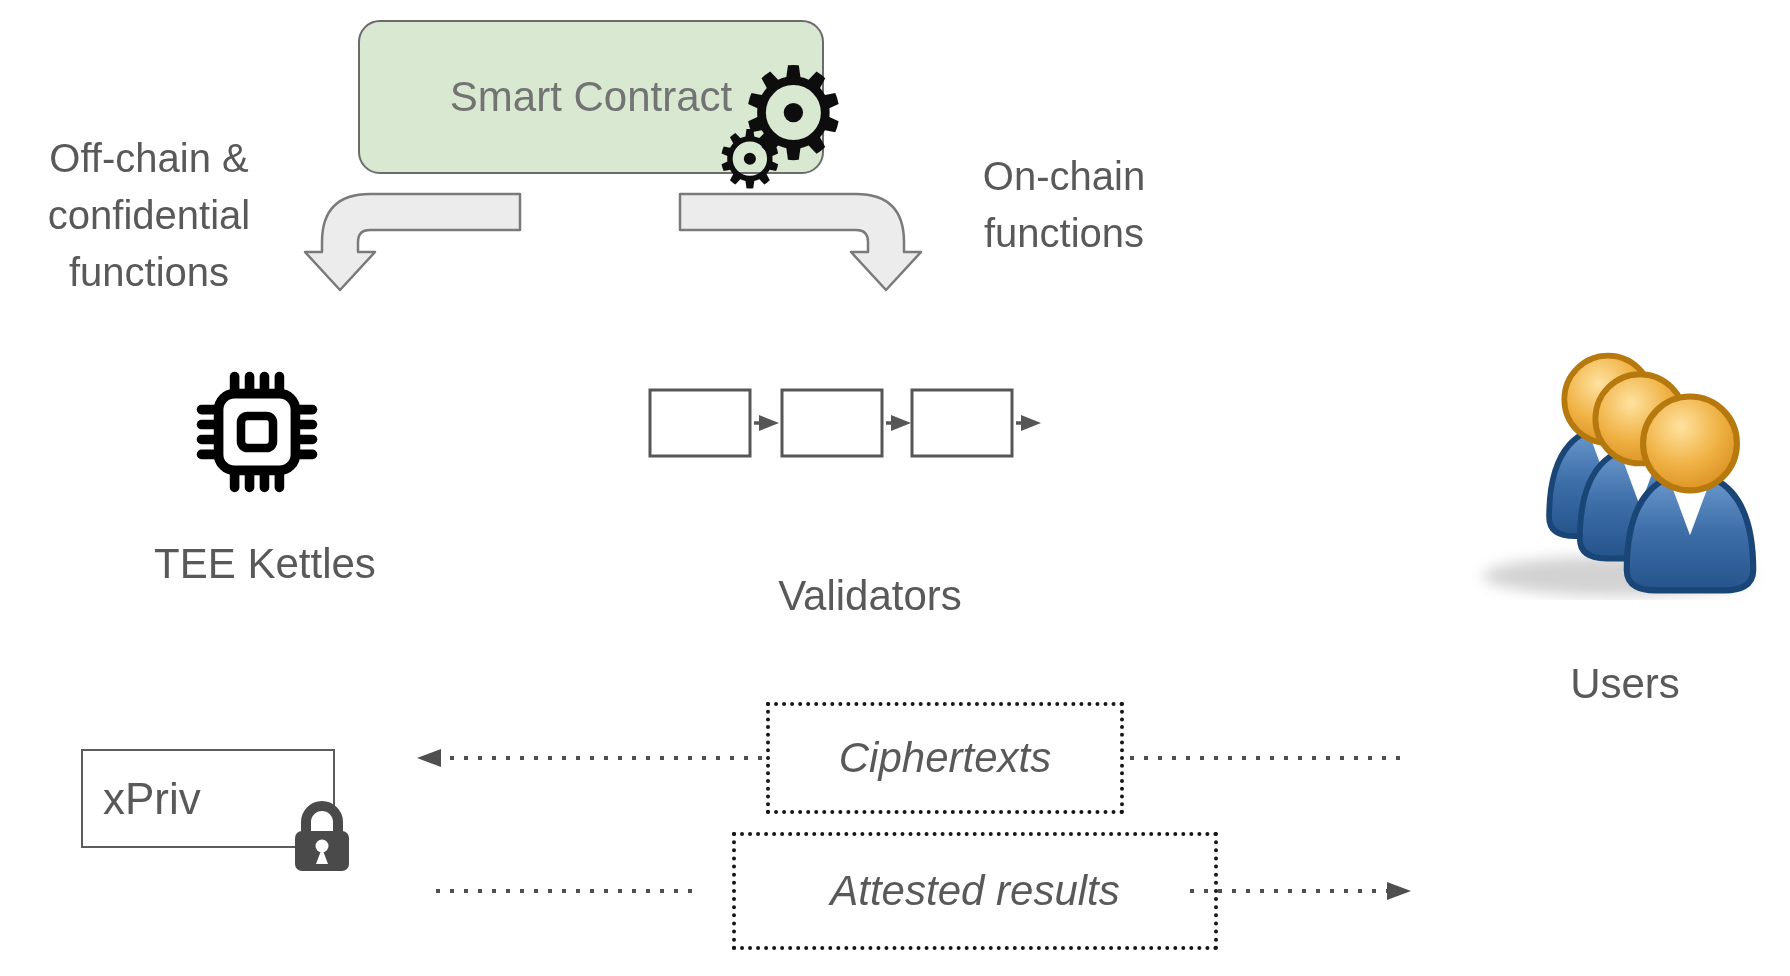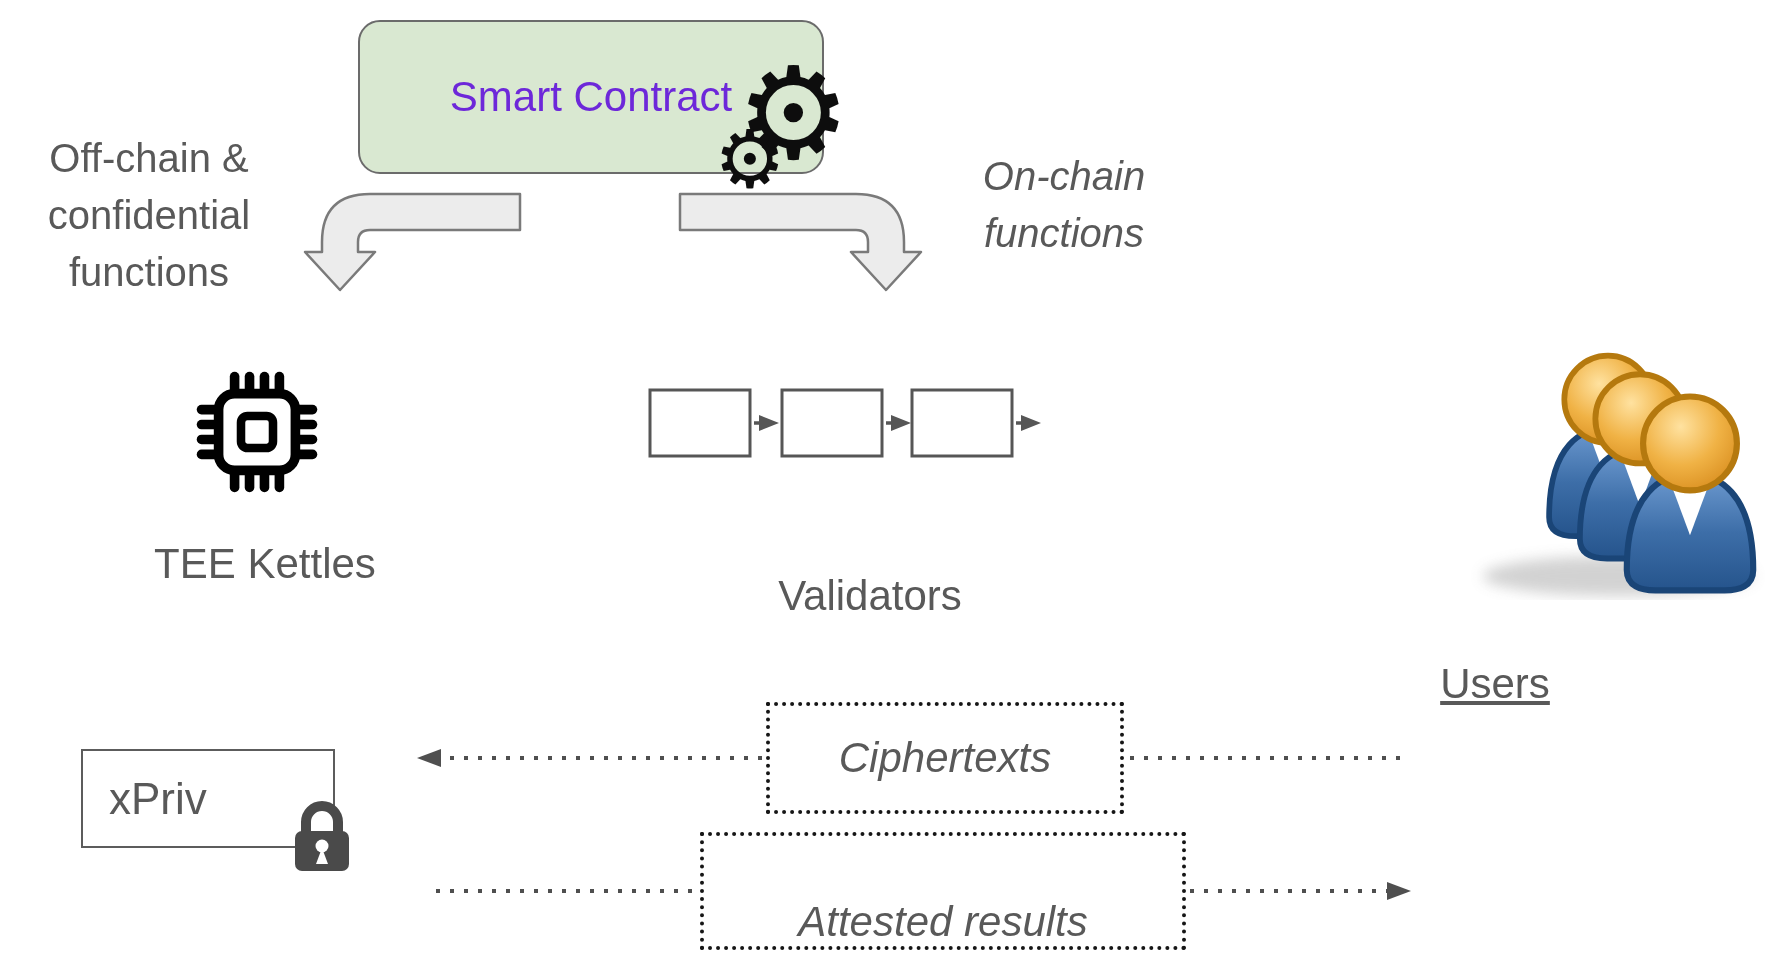--- a/index.html
+++ b/index.html
@@ -6,52 +6,52 @@
   .canvas{
     position:relative;width:1790px;height:976px;overflow:hidden;background:#fff;
     font-family:"Liberation Sans","DejaVu Sans",sans-serif;
   }
   .layer{position:absolute;left:0;top:0;width:1790px;height:976px;z-index:1;}
 
   .contract-box{
     position:absolute;left:358px;top:20px;width:462px;height:150px;z-index:2;
     background:#d9e8d1;border:2px solid #6b6b6b;border-radius:22px;
     display:flex;align-items:center;justify-content:center;
-    font-size:42px;color:#6d28d9;
+    font-size:42px;color:#737373;
   }
   .gear{position:absolute;z-index:3;color:#0d0d0d;line-height:1;user-select:none;}
   .gear-big{left:736px;top:50px;font-size:128px;}
   .gear-small{left:714px;top:120px;font-size:80px;}
   .side-label{position:absolute;z-index:2;font-size:40px;line-height:1.42;color:#595959;text-align:center;}
   .off-chain{left:18px;top:130px;width:262px;}
-  .on-chain{left:944px;top:148px;width:240px;font-style:italic;}
+  .on-chain{left:944px;top:148px;width:240px;}
 
   .node-label{position:absolute;z-index:2;font-size:42px;color:#595959;text-align:center;}
   .tee-label{left:80px;top:540px;width:370px;}
   .validators-label{left:690px;top:572px;width:360px;}
-  .users-label{left:1390px;top:660px;width:210px;text-decoration:underline;}
+  .users-label{left:1520px;top:660px;width:210px;}
 
   .icon-abs{position:absolute;z-index:2;}
   .chip-icon{left:193px;top:368px;}
   .lock-icon{left:292px;top:798px;z-index:4;}
   .users-icon{left:1458px;top:300px;}
 
   .xpriv-box{
     position:absolute;left:81px;top:749px;width:254px;height:99px;z-index:3;
     background:#ffffff;border:2px solid #5c5c5c;box-sizing:border-box;
     display:flex;align-items:center;
-    font-size:44px;color:#595959;padding-left:26px;
+    font-size:44px;color:#595959;padding-left:20px;
   }
   .dotted-box{
     position:absolute;z-index:2;border:4px dotted #161616;box-sizing:border-box;
     display:flex;align-items:center;justify-content:center;
     font-size:42px;color:#595959;background:transparent;font-style:italic;
   }
   .ciphertexts-box{left:766px;top:702px;width:358px;height:112px;}
-  .attested-box{left:700px;top:832px;width:486px;height:118px;align-items:flex-end;}
+  .attested-box{left:732px;top:832px;width:486px;height:118px;}
 </style>
 </head>
 <body>
 
 <div class="canvas">
 
   <svg class="layer" viewBox="0 0 1790 976" xmlns="http://www.w3.org/2000/svg">
     <defs>
       <marker id="dotarrow" markerUnits="userSpaceOnUse" markerWidth="26" markerHeight="20" refX="1" refY="9" orient="auto">
         <path d="M0,0 L24,9 L0,18 Z" fill="#4f4f4f"></path>

